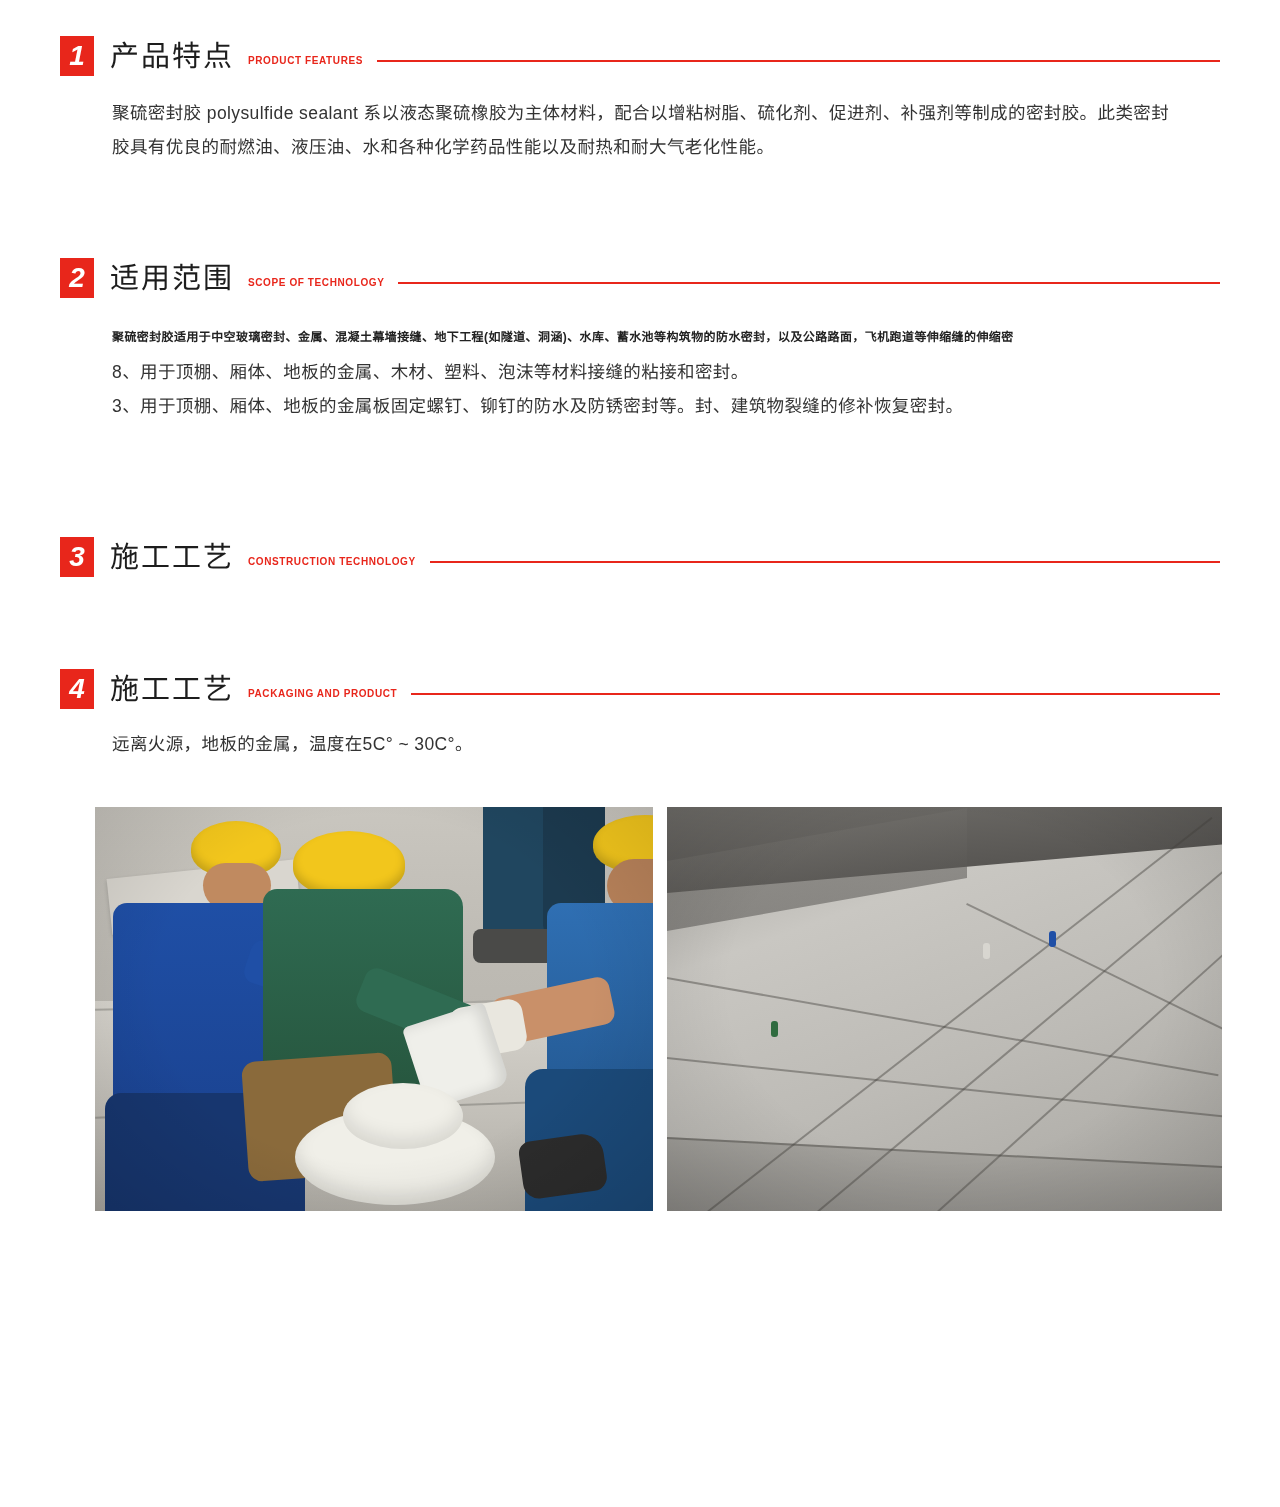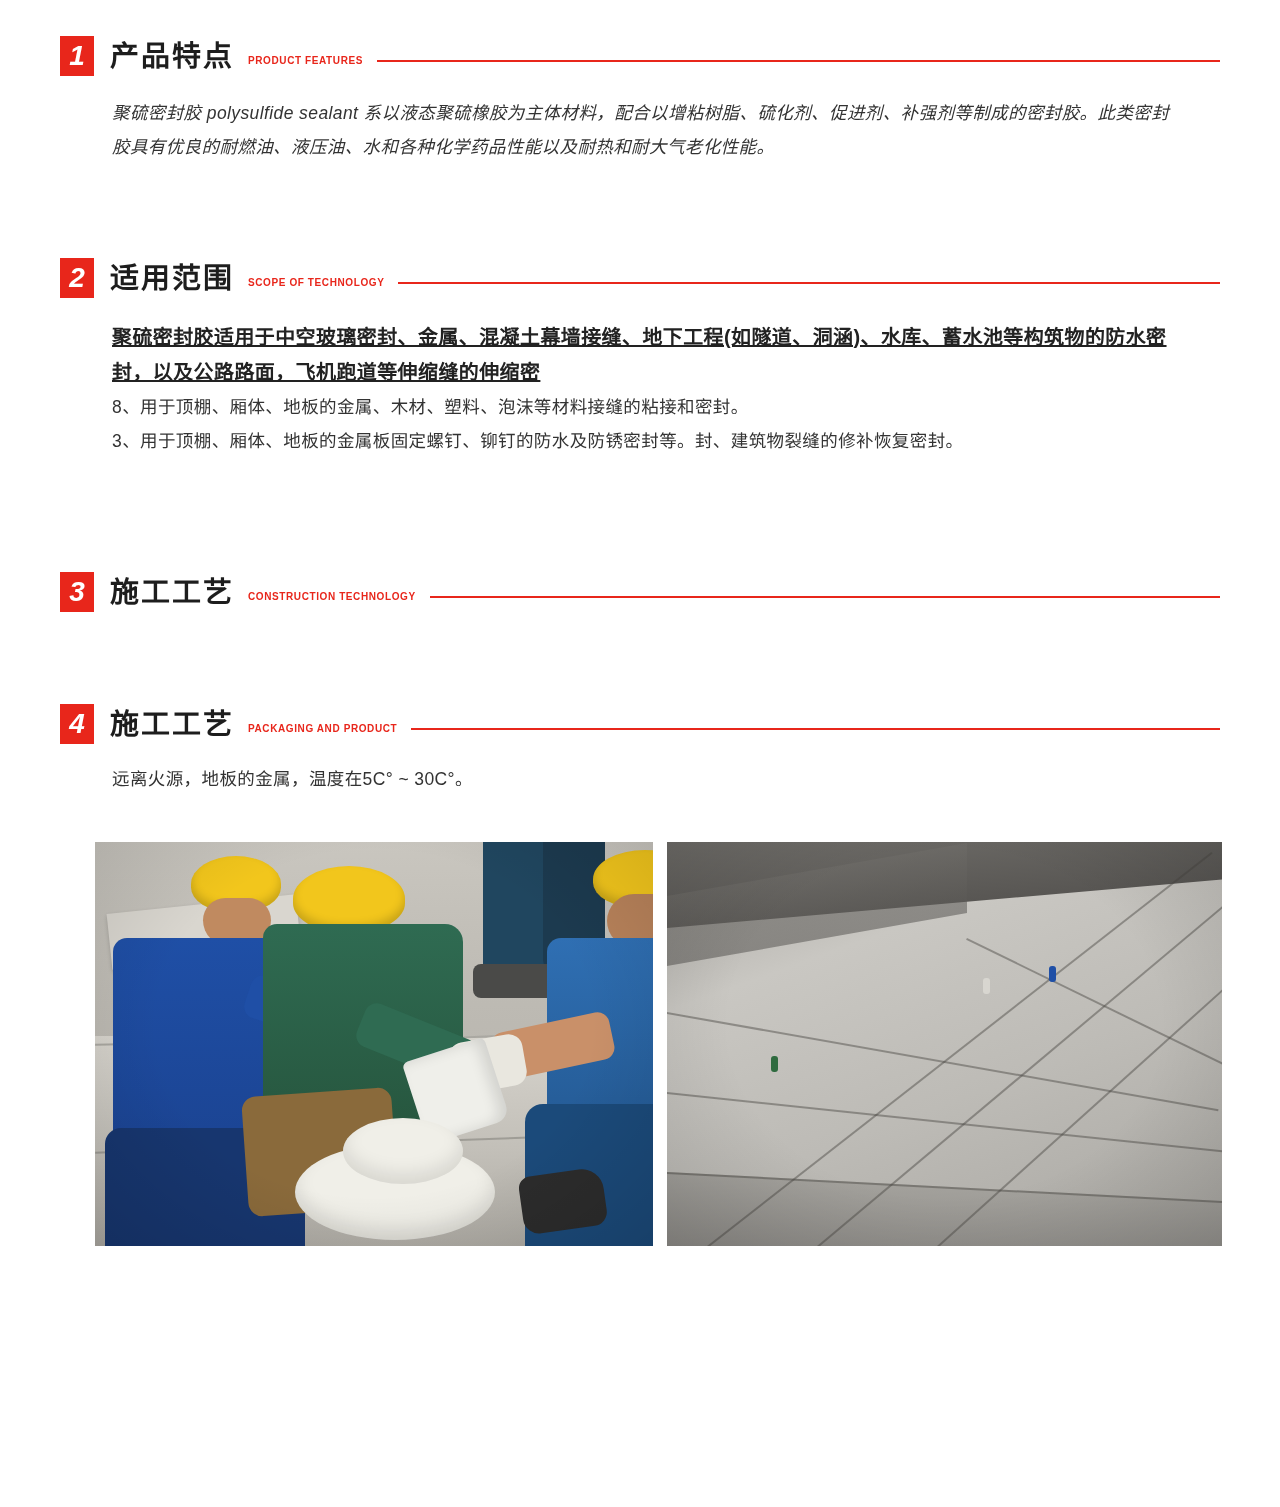--- a/index.html
+++ b/index.html
@@ -44,21 +44,21 @@
     font-weight: bold;
     font-style: italic;
     display: flex;
     align-items: center;
     justify-content: center;
     line-height: 1;
     flex: 0 0 auto;
   }
   .title-cn {
     font-size: 29px;
-    font-weight: bold;
+    font-weight: normal;
     color: #1d1d1d;
     letter-spacing: 2px;
     margin-left: 16px;
     line-height: 1;
     white-space: nowrap;
   }
   .title-en {
     font-size: 10px;
     color: #e8261b;
     font-weight: bold;
@@ -83,44 +83,43 @@
     line-height: 34px;
     color: #333333;
     letter-spacing: 0.4px;
   }
   .sec-body p {
     margin: 0;
   }
   .lead {
     font-weight: bold;
     color: #222222;
-    font-size: 20px;
+    font-size: 12px;
     line-height: 35px;
-    text-decoration: underline;
   }
   .numbered {
     margin-top: 4px;
   }
   .bullets {
     margin: 0;
     padding-left: 20px;
     list-style: disc;
   }
   .bullets li {
     margin: 0 0 2px 0;
     padding-left: 6px;
   }
 
   
   .s1 { padding-top: 34px; }
   .gap-after-1 { height: 92px; }
   .gap-after-2 { height: 112px; }
   .gap-after-3 { height: 88px; }
 
-  .body-1 { margin-top: 18px; font-style: italic; }
+  .body-1 { margin-top: 18px; }
   .body-2 { margin-top: 20px; }
   .body-3 { margin-top: 22px; }
   .body-4 { margin-top: 16px; }
 
   
   .photos {
     margin: 46px 60px 0 95px;
     display: flex;
     gap: 14px;
     height: 404px;

